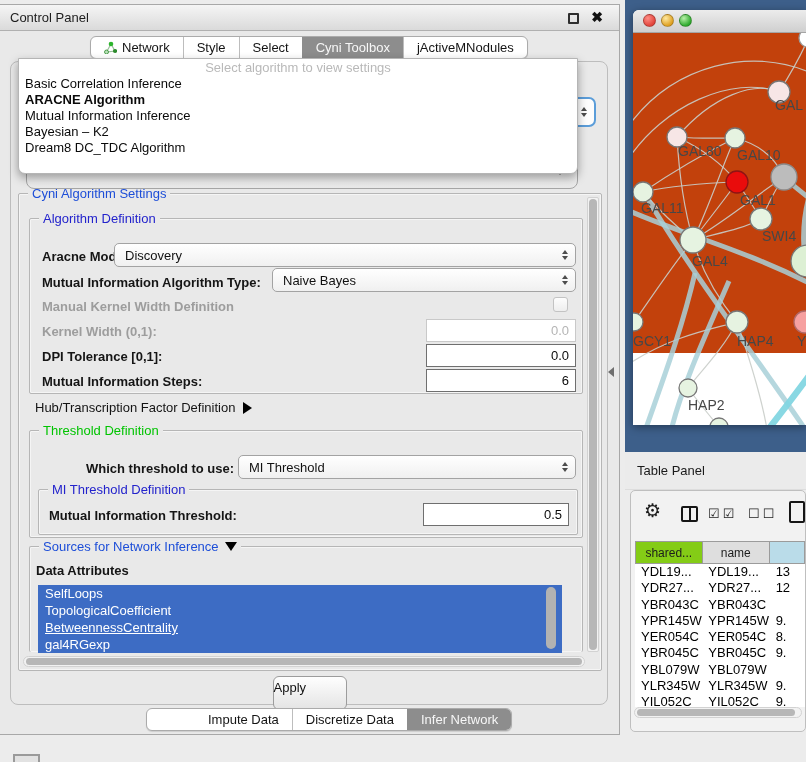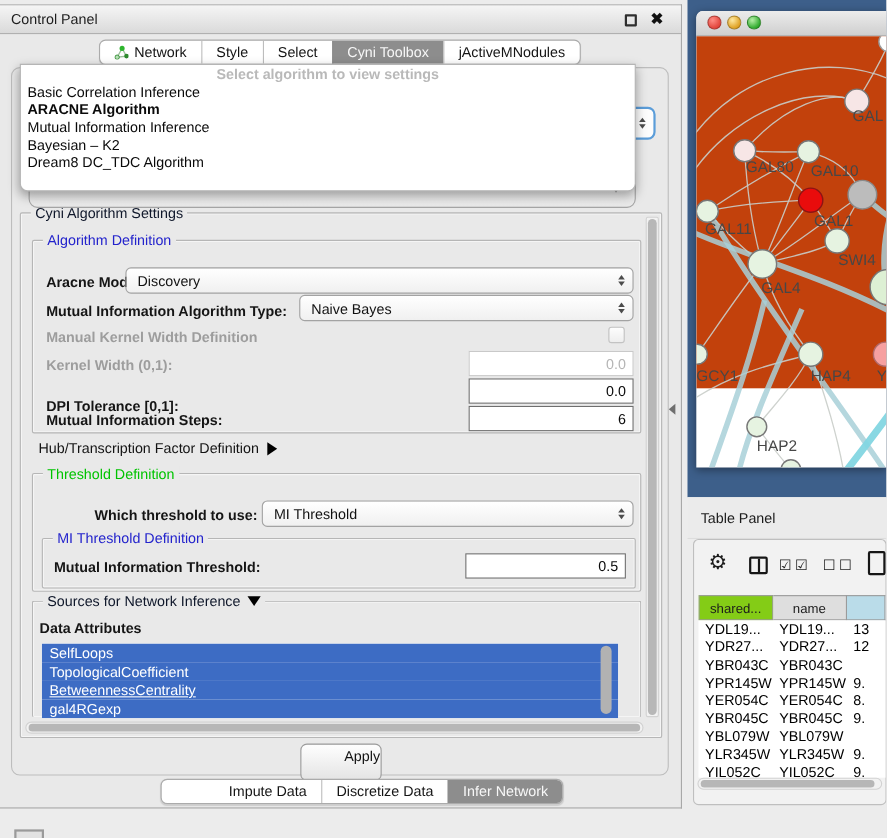--- a/index.html
+++ b/index.html
@@ -33,29 +33,29 @@
   .combo-frag-right { position:absolute; left:564px; top:92px; width:32px; height:30px;
         border:2px solid #5b9dd9; border-radius:7px; background:#fdfdfd; z-index:5; }
   .combo-frag-bottom { position:absolute; left:26px; top:146px; width:552px; height:38px;
         border:1px solid #a5a5a5; border-radius:8px;
         background:linear-gradient(#fbfbfb,#e9e9e9); z-index:5; }
 
   
   .popup { position:absolute; left:18px; top:53px; width:560px; height:116px; background:#fff;
         border:1px solid #b5b5b5; border-radius:0 0 7px 7px; box-shadow:0 4px 10px rgba(0,0,0,0.35);
         z-index:20; overflow:hidden; }
-  .popup-placeholder { height:17px; text-align:center; color:#b9b9b9; font-size:13px; line-height:17px;font-weight:bold; }
+  .popup-placeholder { height:17px; text-align:center; color:#b9b9b9; font-size:13px; line-height:17px; }
   .popup-opt { height:16px; line-height:16px; font-size:13px; color:#0a0a0a; padding-left:6px; white-space:nowrap; }
   .popup-opt.bold { font-weight:bold; }
 
   
   .group { position:absolute; border:1px solid #b6b6b6; border-radius:2px;
            box-shadow:inset 0 0 0 1px rgba(255,255,255,0.55); }
   .group-title { position:absolute; top:-8px; left:9px; background:#e9e9e9; padding:0 4px;
-           font-size:13px; color:#0f172a; white-space:nowrap; }
+           font-size:13px; color:#1d4ed8; white-space:nowrap; }
   .gt-blue { color:#2323cc; }
   .gt-green { color:#00c400; }
 
   .flabel { position:absolute; font-size:13px; font-weight:bold; color:#151515; white-space:nowrap; }
   .flabel.dim { color:#9d9d9d; }
 
   .combo { position:absolute; height:24px; background:linear-gradient(#ffffff,#f0f0f0);
            border:1px solid #a3a3a3; border-radius:5px; font-size:13px; color:#111;
            display:flex; align-items:center; padding-left:10px; }
   .stepper { position:absolute; right:7px; top:50%; transform:translateY(-50%);
@@ -83,21 +83,21 @@
 
   .vscroll { position:absolute; width:12px; background:#f2f2f2; border:1px solid #d2d2d2; border-radius:2px; }
   .vscroll .thumb { position:absolute; left:1px; right:1px; background:#b7b7b7; border-radius:5px; }
   .hscroll { position:absolute; height:11px; background:#f2f2f2; border:1px solid #d2d2d2; border-radius:6px; }
   .hscroll .thumb { position:absolute; top:1px; bottom:1px; background:#b7b7b7; border-radius:5px; }
   .list-vscroll { position:absolute; width:10px; }
   .list-vscroll .thumb { position:absolute; left:0; right:0; background:#b2b2b2; border-radius:5px; }
 
   .apply { position:absolute; left:50%; transform:translateX(-50%); top:671px; width:74px; height:34px;
            background:linear-gradient(#fefefe,#e4e4e4); border:1px solid #9c9c9c; border-radius:6px;
-           font-size:13px; color:#111; text-align:right; line-height:22px; }
+           font-size:13px; color:#111; text-align:left; line-height:22px; }
 
   .divider-arrow { position:absolute; left:608px; top:367px; width:0; height:0;
       border-top:5px solid transparent; border-bottom:5px solid transparent; border-right:6px solid #6f6f6f; }
 
   
   .desktop { position:absolute; left:625px; top:0; width:181px; height:452px; background:#3d5f8a; }
   .net-window { position:absolute; left:8px; top:10px; width:173px; height:415px; background:#fff;
                 border-radius:6px 0 0 0; overflow:hidden; box-shadow:0 2px 8px rgba(0,0,0,0.4); }
   .net-titlebar { position:absolute; left:0; top:0; width:100%; height:23px;
         background:linear-gradient(#ececec,#cfcfcf); border-bottom:1px solid #a5a5a5; }
@@ -222,21 +222,21 @@
               <i class="dn"></i>
             </span>
         </div>
 
         <span class="flabel dim" style="left:12px; top:80px;">Manual Kernel Width Definition</span>
         <span class="checkbox" style="left:523px; top:78px;"></span>
 
         <span class="flabel dim" style="left:12px; top:105px;">Kernel Width (0,1):</span>
         <div class="tinput disabled" style="left:396px; top:100px; width:150px;">0.0</div>
 
-        <span class="flabel" style="left:12px; top:130px;margin-top:13px;">DPI Tolerance [0,1]:</span>
+        <span class="flabel" style="left:12px; top:130px;">DPI Tolerance [0,1]:</span>
         <div class="tinput" style="left:396px; top:125px; width:150px;">0.0</div>
 
         <span class="flabel" style="left:12px; top:155px;">Mutual Information Steps:</span>
         <div class="tinput" style="left:396px; top:150px; width:150px;">6</div>
       </div>
 
       <div class="section-head" style="left:16px; top:206px;">
         <span>Hub/Transcription Factor Definition</span><span class="arrow-right"></span>
       </div>
 

